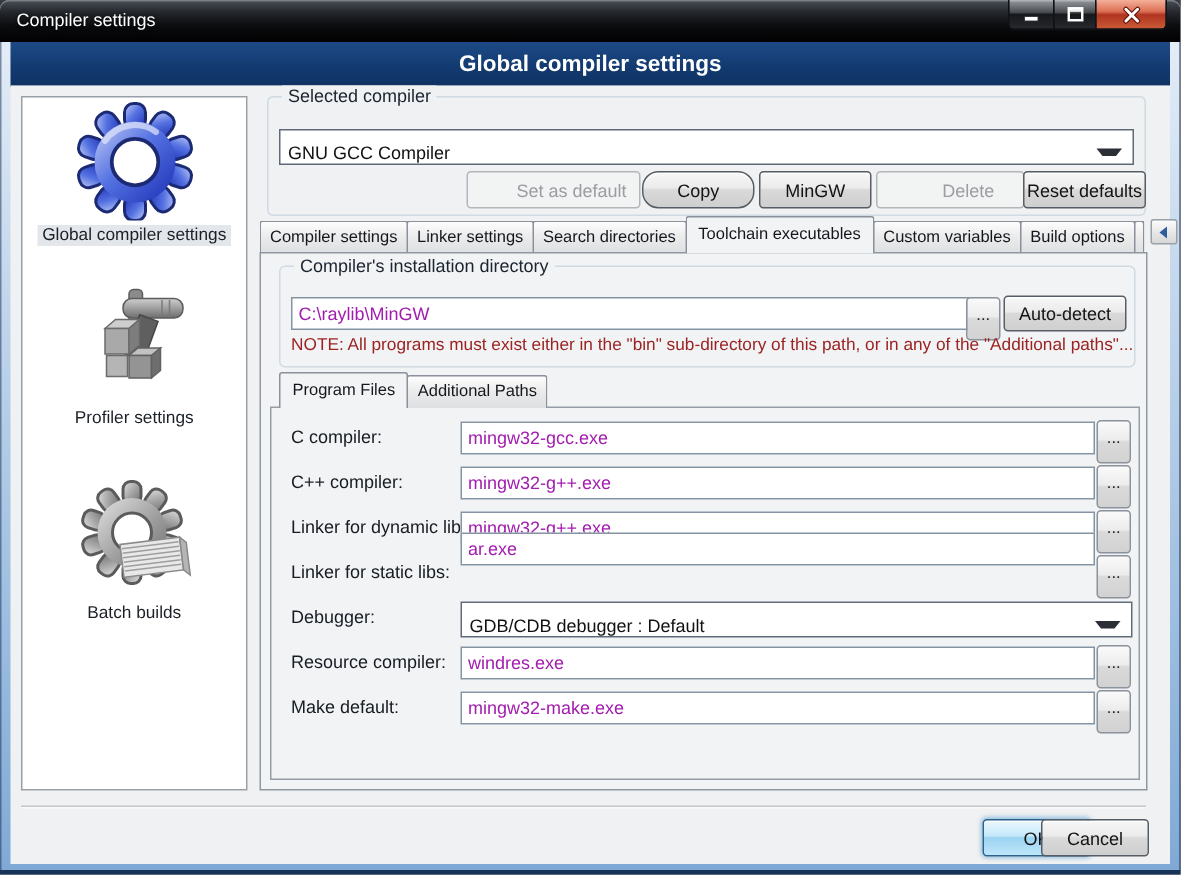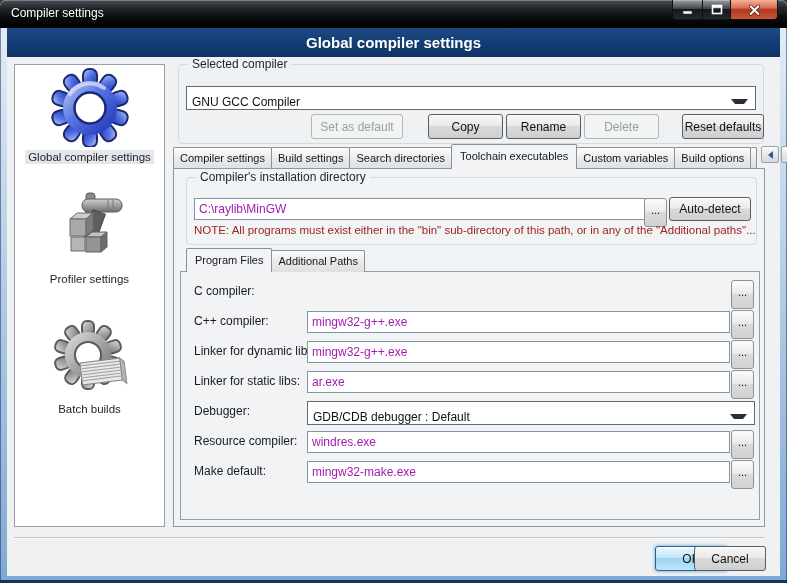--- a/index.html
+++ b/index.html
@@ -42,21 +42,21 @@
 
   
   .combo{position:absolute;background:#fff;border:1px solid #5f6a76;display:flex;align-items:flex-end;font-size:12px;color:#111;}
   .combo .val{padding-left:5px;flex:1;white-space:nowrap;overflow:hidden;}
   .combo .arr{width:9px;height:5px;margin-right:7px;border-left:4px solid transparent;border-right:4px solid transparent;border-top:5px solid #2b2f35;}
 
   
   .btn{position:absolute;height:23px;border:1px solid #565d64;border-radius:3px;font-size:12px;color:#131313;
     background:linear-gradient(180deg,#f7f7f7,#ebebeb 45%,#d9d9d9 50%,#cfcfcf);
     display:flex;align-items:center;justify-content:center;box-shadow:inset 0 1px 0 #fff;}
-  .btn.disabled{border-color:#b2b7bc;background:#f2f3f3;color:#9a9ea2;box-shadow:none;}
+  .btn.disabled{border-color:#b2b7bc;background:#f2f3f3;color:#9a9ea2;box-shadow:none;padding-left:24px;}
   .btn.default{border-color:#2c628b;background:linear-gradient(180deg,#ecf8fe,#c4e8fa 45%,#9cd4f2 50%,#bde6f9);box-shadow:0 0 3px 1px rgba(70,150,210,.55), inset 0 1px 0 #fff;}
   .btn-dots{position:absolute;width:21px;height:22px;border:1px solid #8a929b;border-radius:3px;font-size:11px;color:#222;
     background:linear-gradient(180deg,#fafafa,#ececec 45%,#dadada 50%,#d2d2d2);display:flex;align-items:center;justify-content:center;line-height:0;padding-bottom:5px;}
 
   
   .tabs{position:absolute;left:166px;top:87px;height:25px;display:flex;align-items:flex-end;}
   .tab{height:21px;line-height:21px;padding:0 6px;font-size:11px;color:#14181d;white-space:nowrap;
     background:linear-gradient(180deg,#fdfdfd,#ececec 45%,#dddfe1);
     border:1px solid #8a919b;border-bottom:none;border-radius:2px 2px 0 0;margin-left:-1px;z-index:1;}
   .tab:first-child{margin-left:0;}
@@ -214,28 +214,28 @@
     </div>
 
     <div class="group" style="left:171px;top:7px;width:584px;height:78px;">
       <span class="group-label">Selected compiler</span>
     </div>
     <div class="combo" style="left:179px;top:29px;width:568px;height:22px;">
       <span class="val">GNU GCC Compiler</span>
       <span class="arr"></span>
     </div>
     <div class="btn disabled" style="left:304px;top:57px;width:90px;">Set as default</div>
-    <div class="btn" style="left:421px;top:57px;width:73px;">Copy</div>
-    <div class="btn" style="left:499px;top:57px;width:73px;">Rename</div>
+    <div class="btn" style="left:421px;top:57px;width:73px;border-radius:11px;">Copy</div>
+    <div class="btn" style="left:499px;top:57px;width:73px;">MinGW</div>
     <div class="btn disabled" style="left:577px;top:57px;width:73px;">Delete</div>
     <div class="btn" style="left:675px;top:57px;width:80px;">Reset defaults</div>
 
     <div class="tabs">
       <div class="tab">Compiler settings</div>
-      <div class="tab">Build settings</div>
+      <div class="tab">Linker settings</div>
       <div class="tab">Search directories</div>
       <div class="tab active">Toolchain executables</div>
       <div class="tab">Custom variables</div>
       <div class="tab">Build options</div>
       <div class="tab sliver"></div>
       <div class="tab-arrows">
         <div class="tarr">
             <span class="tri-l"></span>
           </div>
         <div class="tarr"></div>
@@ -252,32 +252,33 @@
     <div class="btn z4" style="left:662px;top:140px;width:80px;height:22px;">Auto-detect</div>
     <div class="note z4">NOTE: All programs must exist either in the "bin" sub-directory of this path, or in any of the "Additional paths"...</div>
 
     <div class="subtabs">
       <div class="tab active" style="height:23px;line-height:22px;text-align:center;">Program Files</div>
       <div class="tab">Additional Paths</div>
     </div>
     <div class="sub-panel"></div>
 
     <span class="field-label z4" style="left:187px;top:227px;">C compiler:</span>
+    <input class="tinput z4" style="left: 300px; top: 224px; width: 413px;" value="mingw32-gcc.exe">
     <div class="btn-dots z4" style="left:724px;top:223px;">...</div>
 
     <span class="field-label z4" style="left:187px;top:257px;">C++ compiler:</span>
     <input class="tinput z4" style="left: 300px; top: 254px; width: 413px;" value="mingw32-g++.exe">
     <div class="btn-dots z4" style="left:724px;top:253px;">...</div>
 
     <span class="field-label z4" style="left:187px;top:287px;">Linker for dynamic libs:</span>
     <input class="tinput z4" style="left: 300px; top: 284px; width: 413px;" value="mingw32-g++.exe">
     <div class="btn-dots z4" style="left:724px;top:283px;">...</div>
 
     <span class="field-label z4" style="left:187px;top:317px;">Linker for static libs:</span>
-    <input class="tinput z4" style="left: 300px; top: 314px; width: 413px;" value="ar.exe">
+    <input class="tinput z4" style="left: 300px; top: 298px; width: 413px;" value="ar.exe">
     <div class="btn-dots z4" style="left:724px;top:313px;">...</div>
 
     <span class="field-label z4" style="left:187px;top:347px;">Debugger:</span>
     <div class="combo z4" style="left:300px;top:344px;width:446px;height:22px;">
       <span class="val">GDB/CDB debugger : Default</span>
       <span class="arr"></span>
     </div>
 
     <span class="field-label z4" style="left:187px;top:377px;">Resource compiler:</span>
     <input class="tinput z4" style="left: 300px; top: 374px; width: 413px;" value="windres.exe">

